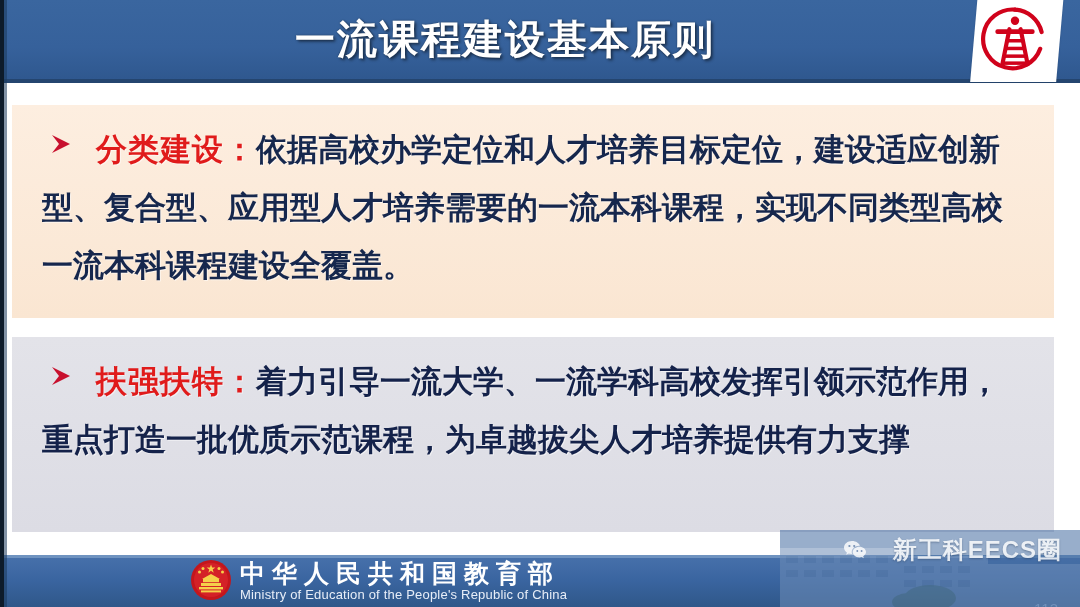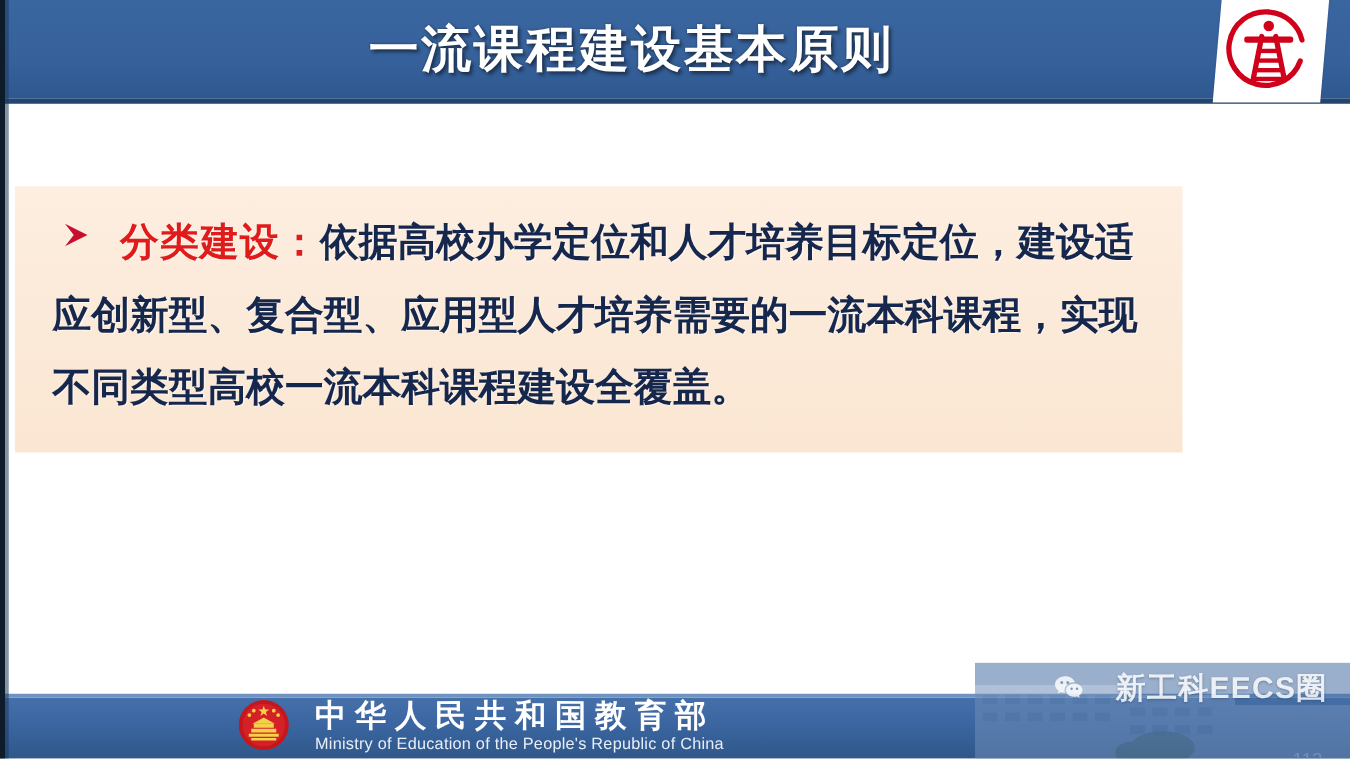--- a/index.html
+++ b/index.html
@@ -46,23 +46,22 @@
     z-index:13;
     box-shadow:0 0 2px rgba(0,0,0,.15);
   }
   .logo-mark {
     position:absolute; right:30px; top:4px;
     width:70px; height:70px; z-index:14;
   }
 
   
   .box {
-    position:absolute; left:12px; width:934px;
+    position:absolute; left:12px; width:1042px;
     z-index:8;
-    margin-top:44px;
   }
   .box-1 {
     top:105px; height:213px;
     background:#fbe9d7;
     background:linear-gradient(180deg,#fdeee0 0%,#fae6d2 100%);
   }
   .box-2 {
     top:337px; height:195px;
     background:#dfe0e6;
     background:linear-gradient(180deg,#e3e3e9 0%,#dcdce4 100%);
@@ -94,21 +93,21 @@
     background:#3a65a0;
     background:linear-gradient(180deg,#4670aa 0%,#3a65a0 45%,#2f5789 100%);
     z-index:20;
   }
   .footer-topline {
     position:absolute; left:0; top:555px; width:1080px; height:3px;
     background:#6f93c0; z-index:21;
   }
   .moe {
     position:absolute; left:190px; top:559px;
-    display:flex; align-items:center; gap:20px; z-index:24;
+    display:flex; align-items:center; gap:8px; z-index:24;
   }
   .emblem { width:42px; height:42px; }
   .moe-text { display:flex; flex-direction:column; justify-content:center; }
   .moe-cn {
     font-size:25px; font-weight:bold; color:#ffffff;
     letter-spacing:7px; line-height:27px;
     font-family:"Liberation Serif","DejaVu Serif",serif;
   }
   .moe-en {
     font-size:13px; color:#e8eef8; letter-spacing:.2px;
@@ -176,20 +175,32 @@
         <svg viewBox="0 0 26 26" width="26" height="26" aria-hidden="true">
           <path d="M4 4 L22 13 L4 22 L11 13 Z" fill="#c8102e"></path>
         </svg>
       </span>
       <div class="para">
         <span class="kw">分类建设：</span><span>依据高校办学定位和人才培养目标定位，建设适应创新型、复合型、应用型人才培养需要的一流本科课程，实现不同类型高校一流本科课程建设全覆盖。</span>
       </div>
     </div>
   </div>
 
+  <div class="box box-2">
+    <div class="bullet-block">
+      <span class="marker">
+        <svg viewBox="0 0 26 26" width="26" height="26" aria-hidden="true">
+          <path d="M4 4 L22 13 L4 22 L11 13 Z" fill="#c8102e"></path>
+        </svg>
+      </span>
+      <div class="para">
+        <span class="kw">扶强扶特：</span><span>着力引导一流大学、一流学科高校发挥引领示范作用，重点打造一批优质示范课程，为卓越拔尖人才培养提供有力支撑</span>
+      </div>
+    </div>
+  </div>
 
   <div class="footer-topline"></div>
   <div class="footer-bar"></div>
 
   <div class="photo-bleed">
     <svg viewBox="0 0 300 77" width="300" height="77" preserveAspectRatio="none" aria-hidden="true">
       <rect x="0" y="0" width="300" height="77" fill="#4e74a4"></rect>
       <g fill="#cfd9e6" opacity="0.55">
         <rect x="0" y="18" width="120" height="59"></rect>
         <rect x="118" y="26" width="90" height="51"></rect>

